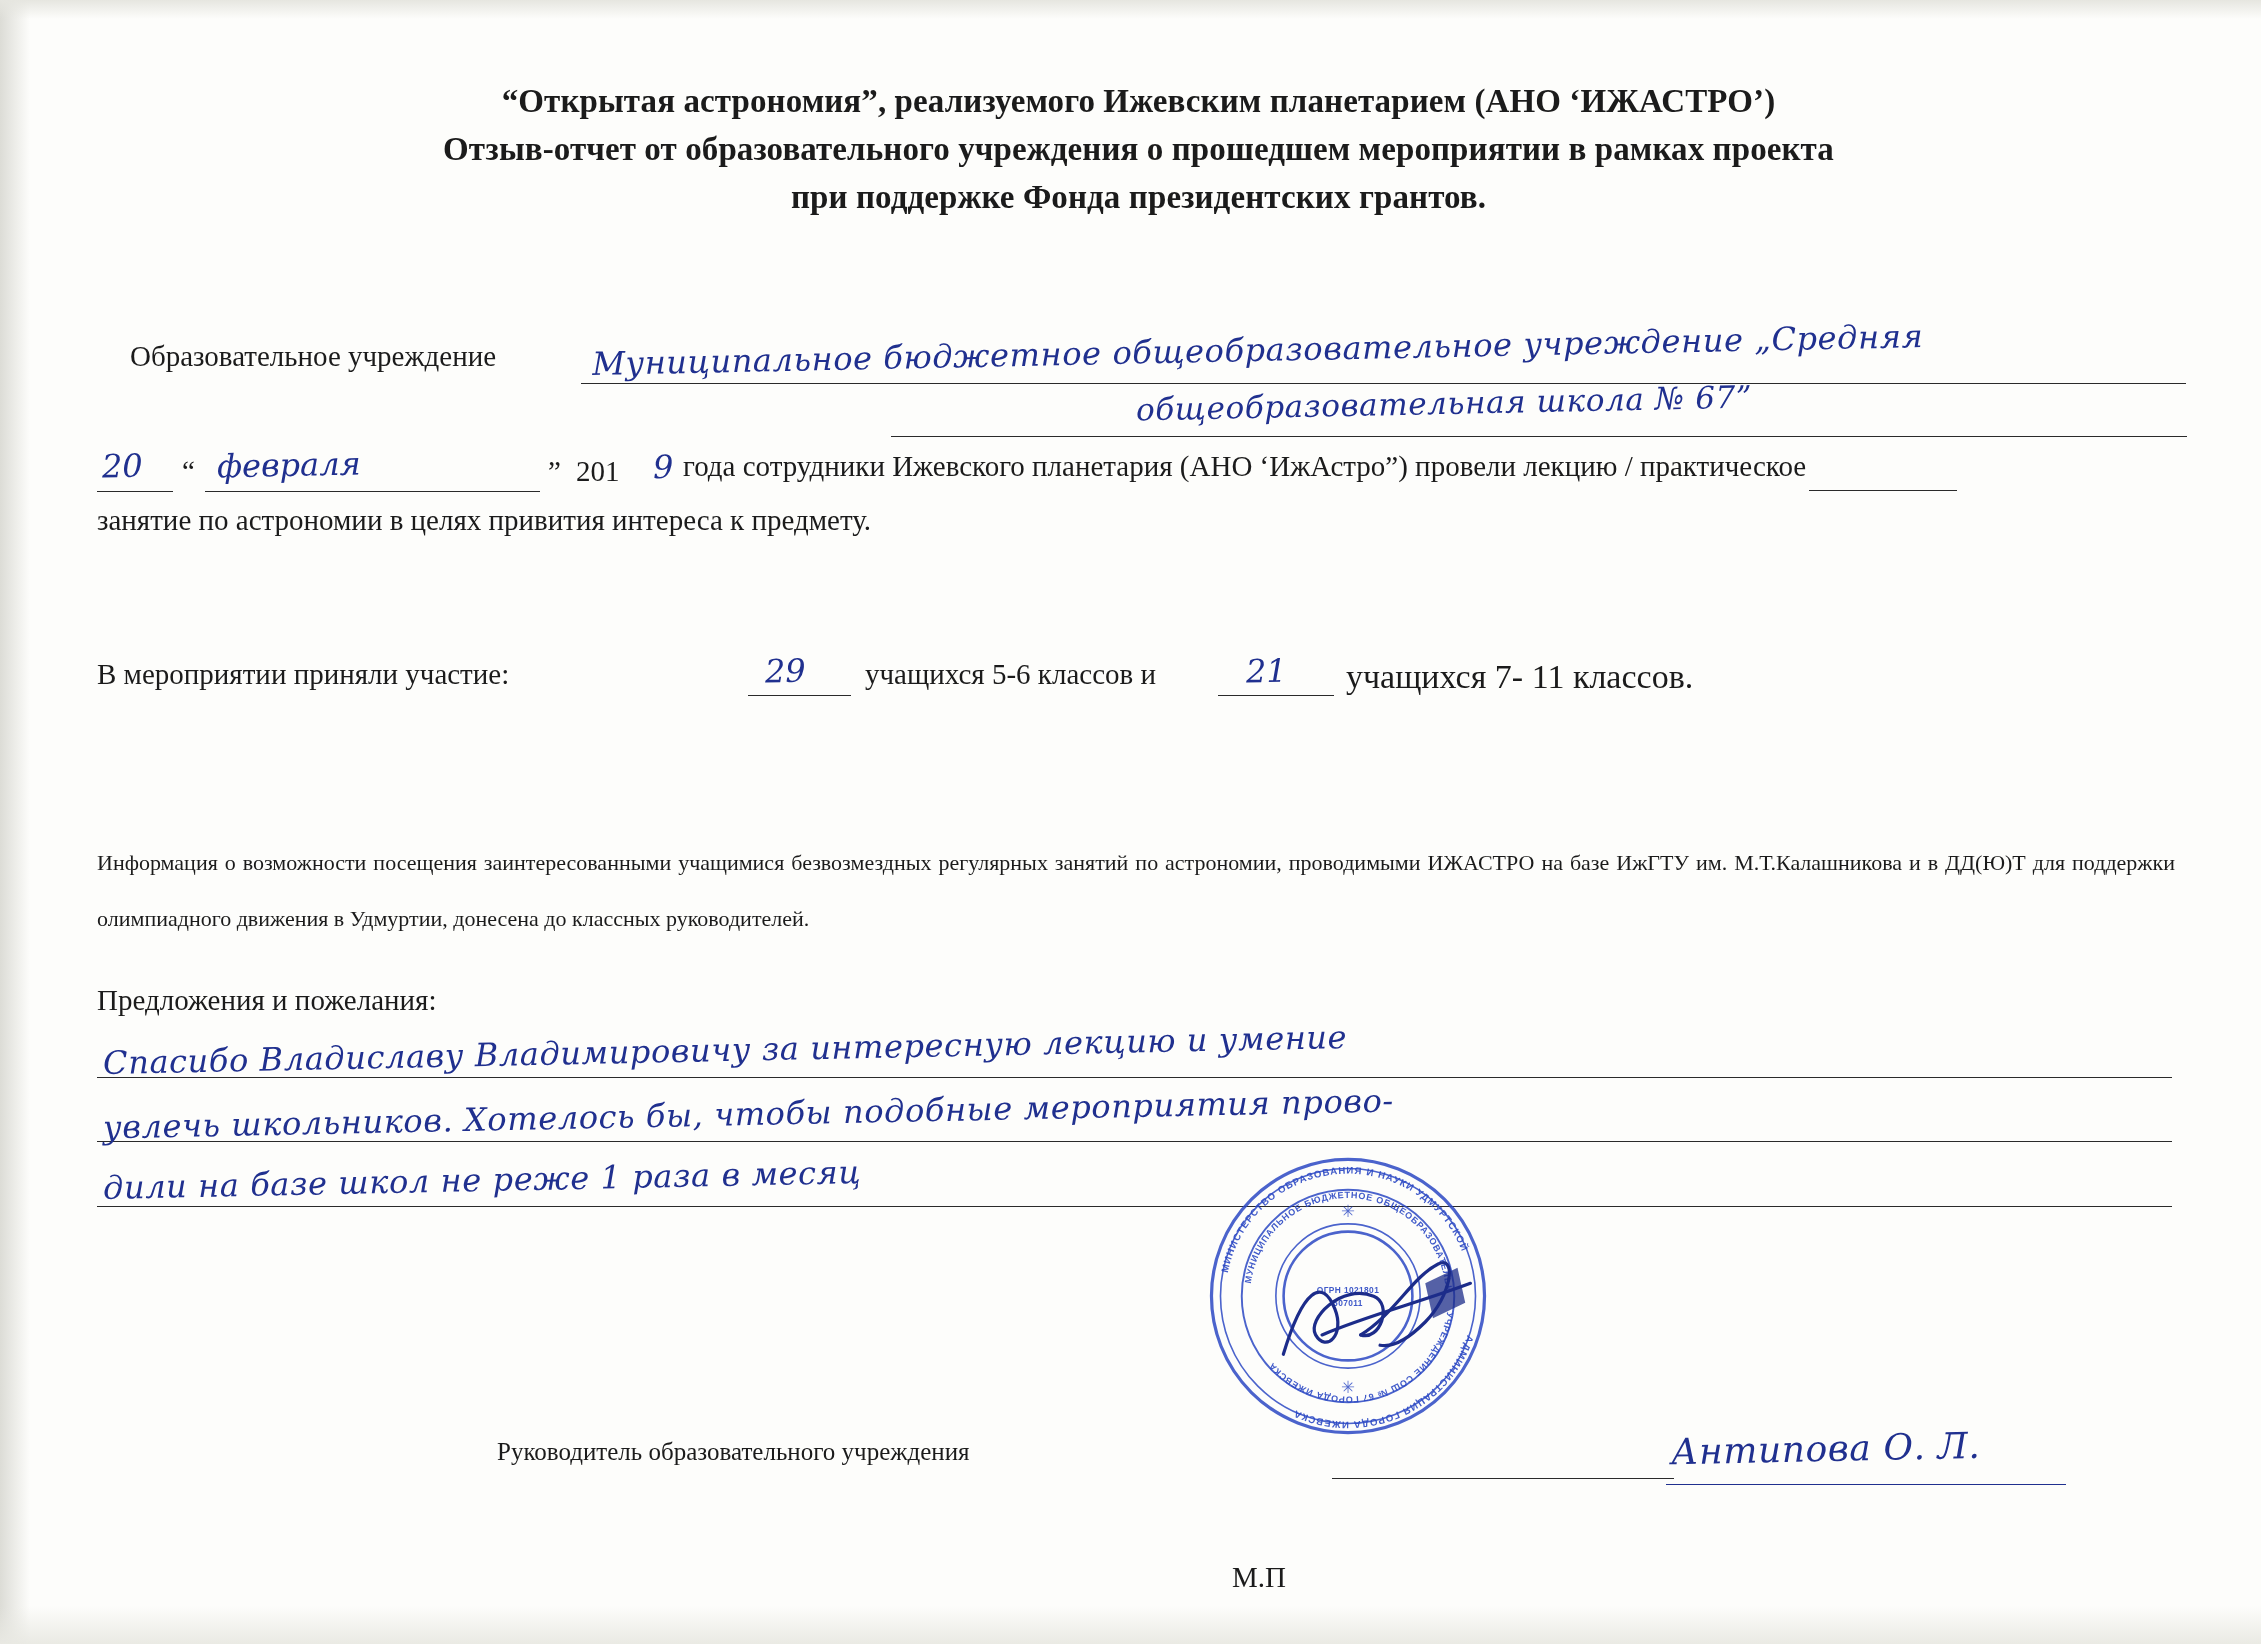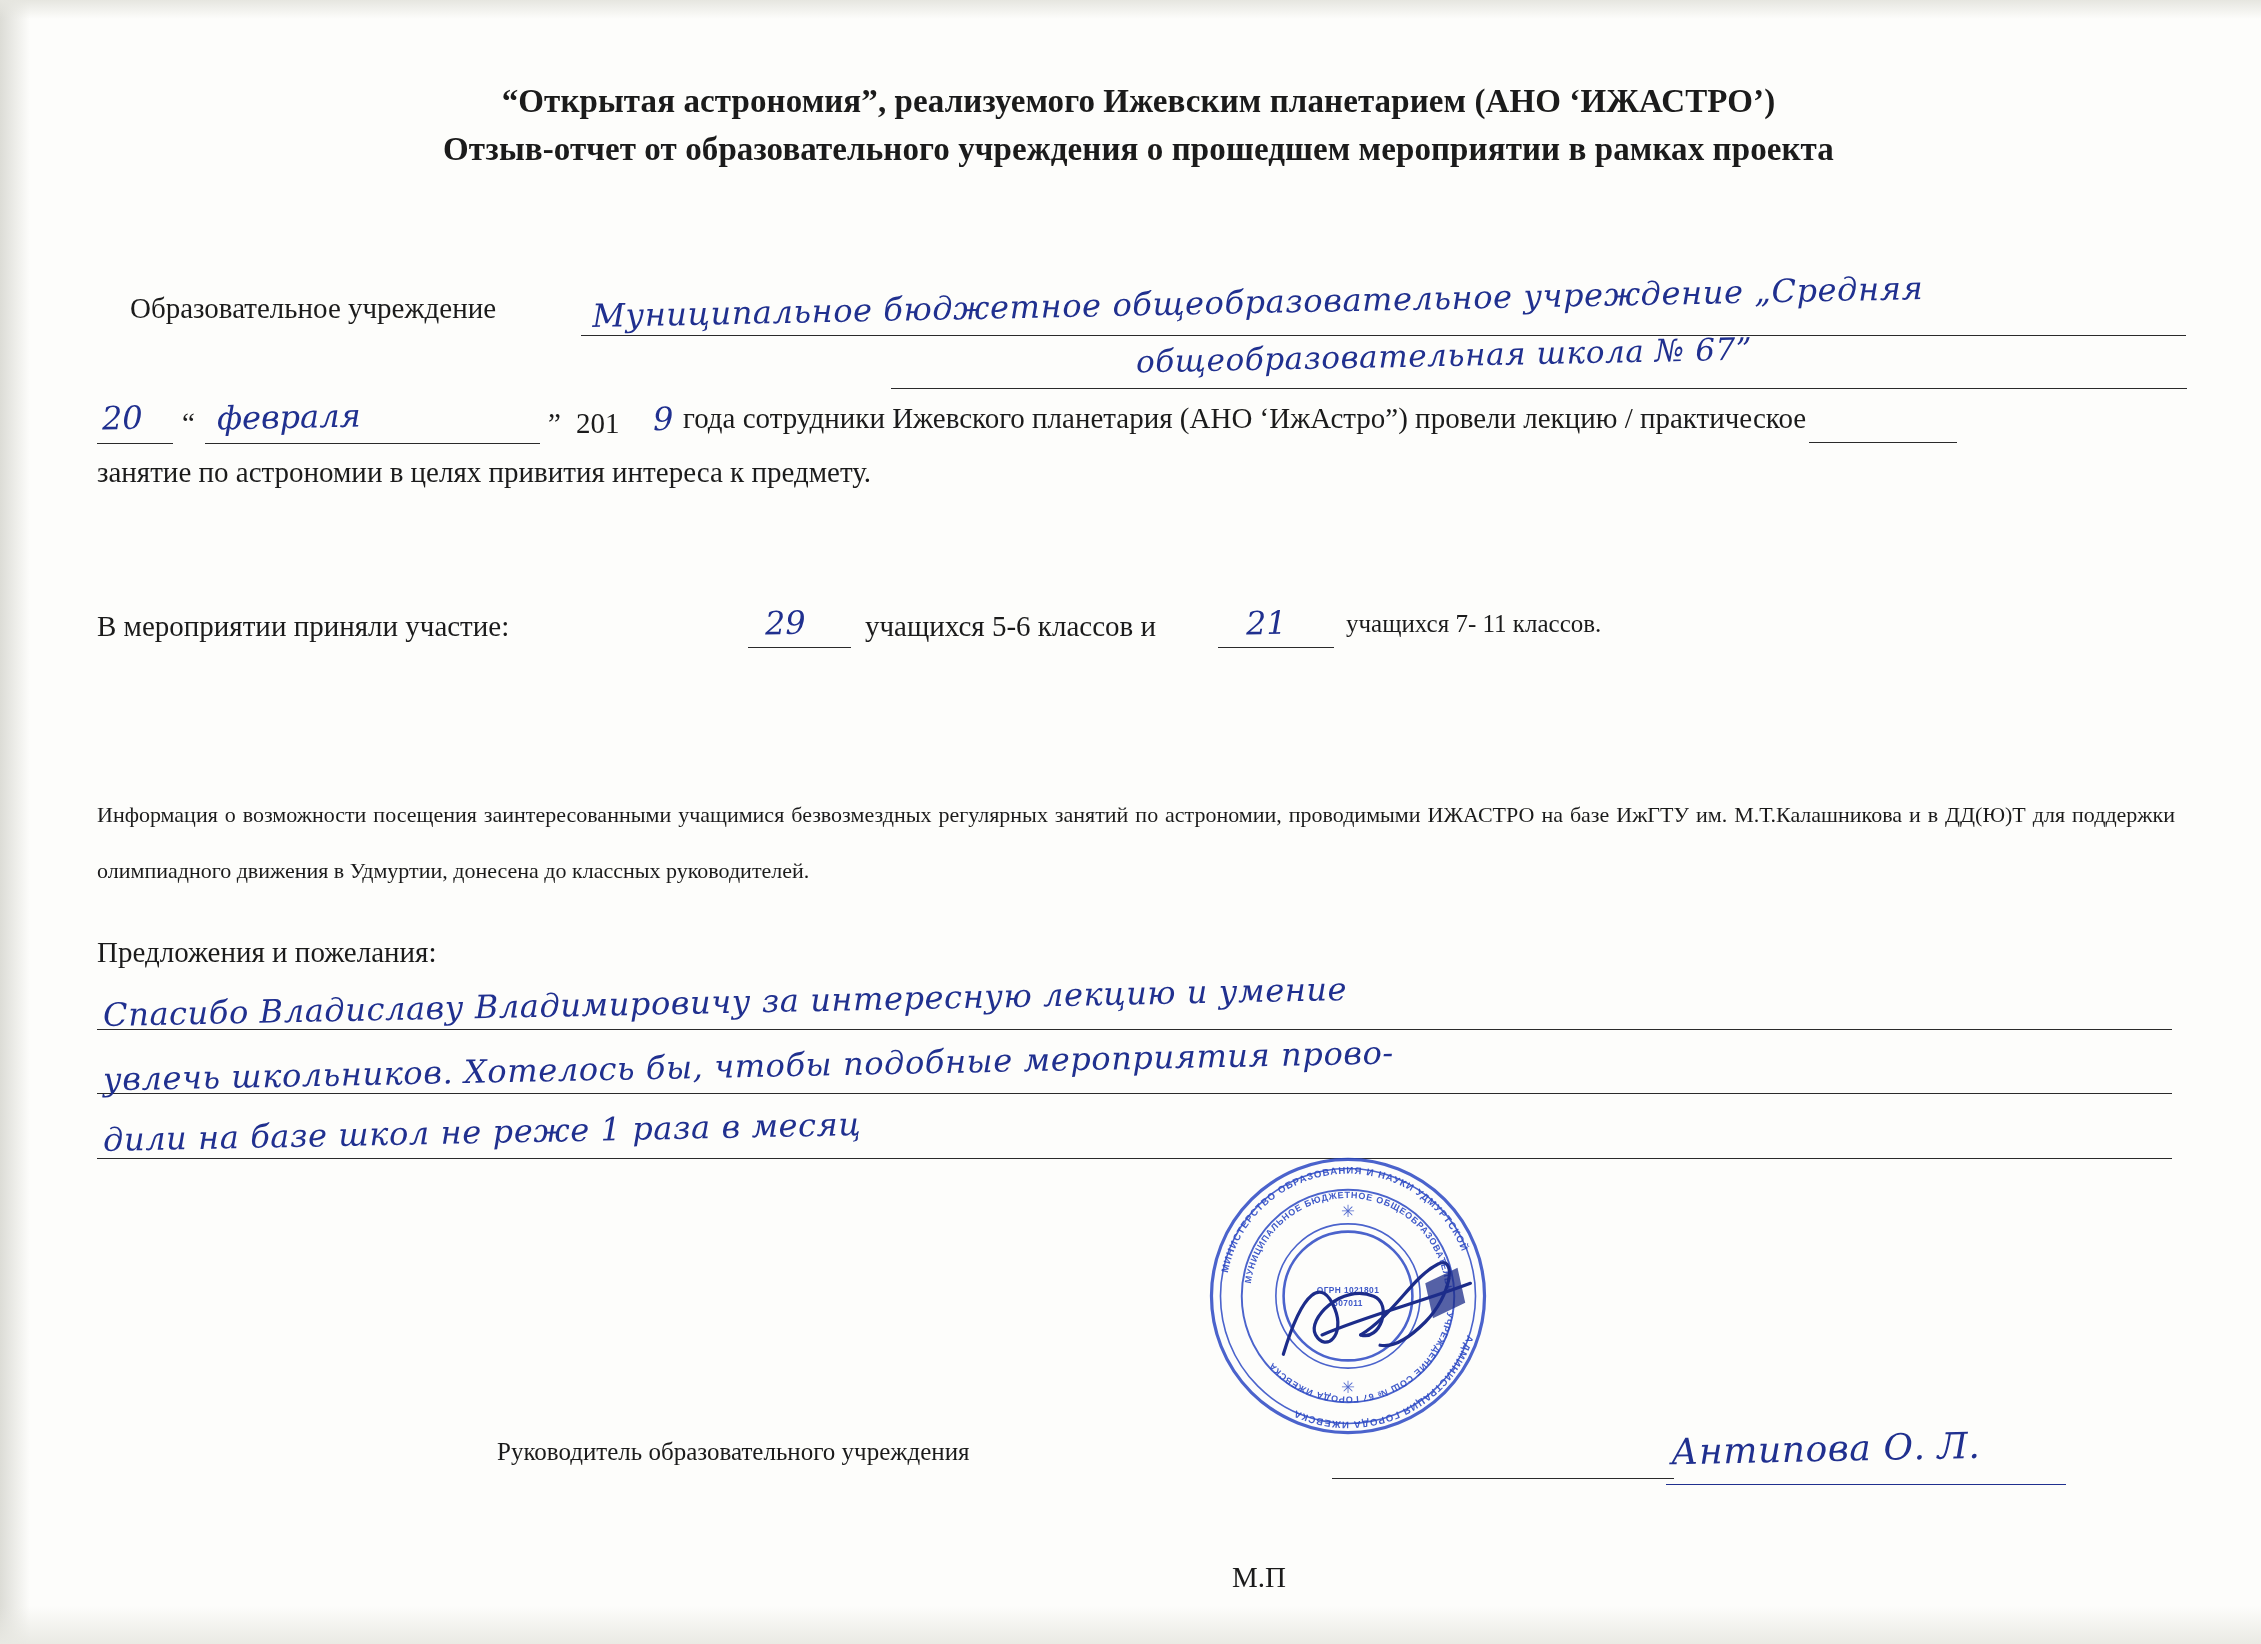--- a/index.html
+++ b/index.html
@@ -165,21 +165,21 @@
     position: relative;
     height: 77px;
     margin-top: 110px;
   }
   .part-label { position: absolute; left: 0; top: 6.4px; font-size: 29px; }
   .part-line1 { position: absolute; left: 651px; top: 43px; width: 103px; border-bottom: 1.6px solid #2a2a2a;}
   .part-hand1 { position: absolute; left: 668px; top: 0px; font-size: 32px; }
   .part-mid { position: absolute; left: 768px; top: 6.4px; font-size: 29px; white-space: nowrap;}
   .part-line2 { position: absolute; left: 1121px; top: 43px; width: 116px; border-bottom: 1.6px solid #2a2a2a;}
   .part-hand2 { position: absolute; left: 1149px; top: 0px; font-size: 32px; }
-  .part-end { position: absolute; left: 1249px; top: 6.4px; font-size: 25px; white-space: nowrap;}
+  .part-end { position: absolute; left: 1249px; top: 6.4px; font-size: 34px; white-space: nowrap;}
 
   
   .block-info {
     margin-top: 106px;
     font-size: 22px;
     line-height: 56px;
     text-align: justify;
     width: 2078px;
   }
 
@@ -281,20 +281,21 @@
 <div class="page">
   <div class="scan-edge-left"></div>
   <div class="scan-edge-top"></div>
   <div class="scan-edge-bottom"></div>
 
   <div class="content">
 
     <div class="title">
       <span class="line">“Открытая астрономия”, реализуемого Ижевским планетарием (АНО ‘ИЖАСТРО’)</span>
       <span class="line">Отзыв-отчет от образовательного учреждения о прошедшем мероприятии в рамках проекта</span>
+      <span class="line">при поддержке Фонда президентских грантов.</span>
     </div>
 
     <div class="block-institution">
       <span class="inst-label">Образовательное учреждение</span>
       <span class="inst-line1"></span>
       <span class="hand hand-ink inst-hand1">Муниципальное бюджетное общеобразовательное учреждение „Средняя</span>
       <span class="inst-line2"></span>
       <span class="hand hand-ink inst-hand2">общеобразовательная школа № 67”</span>
     </div>
 

